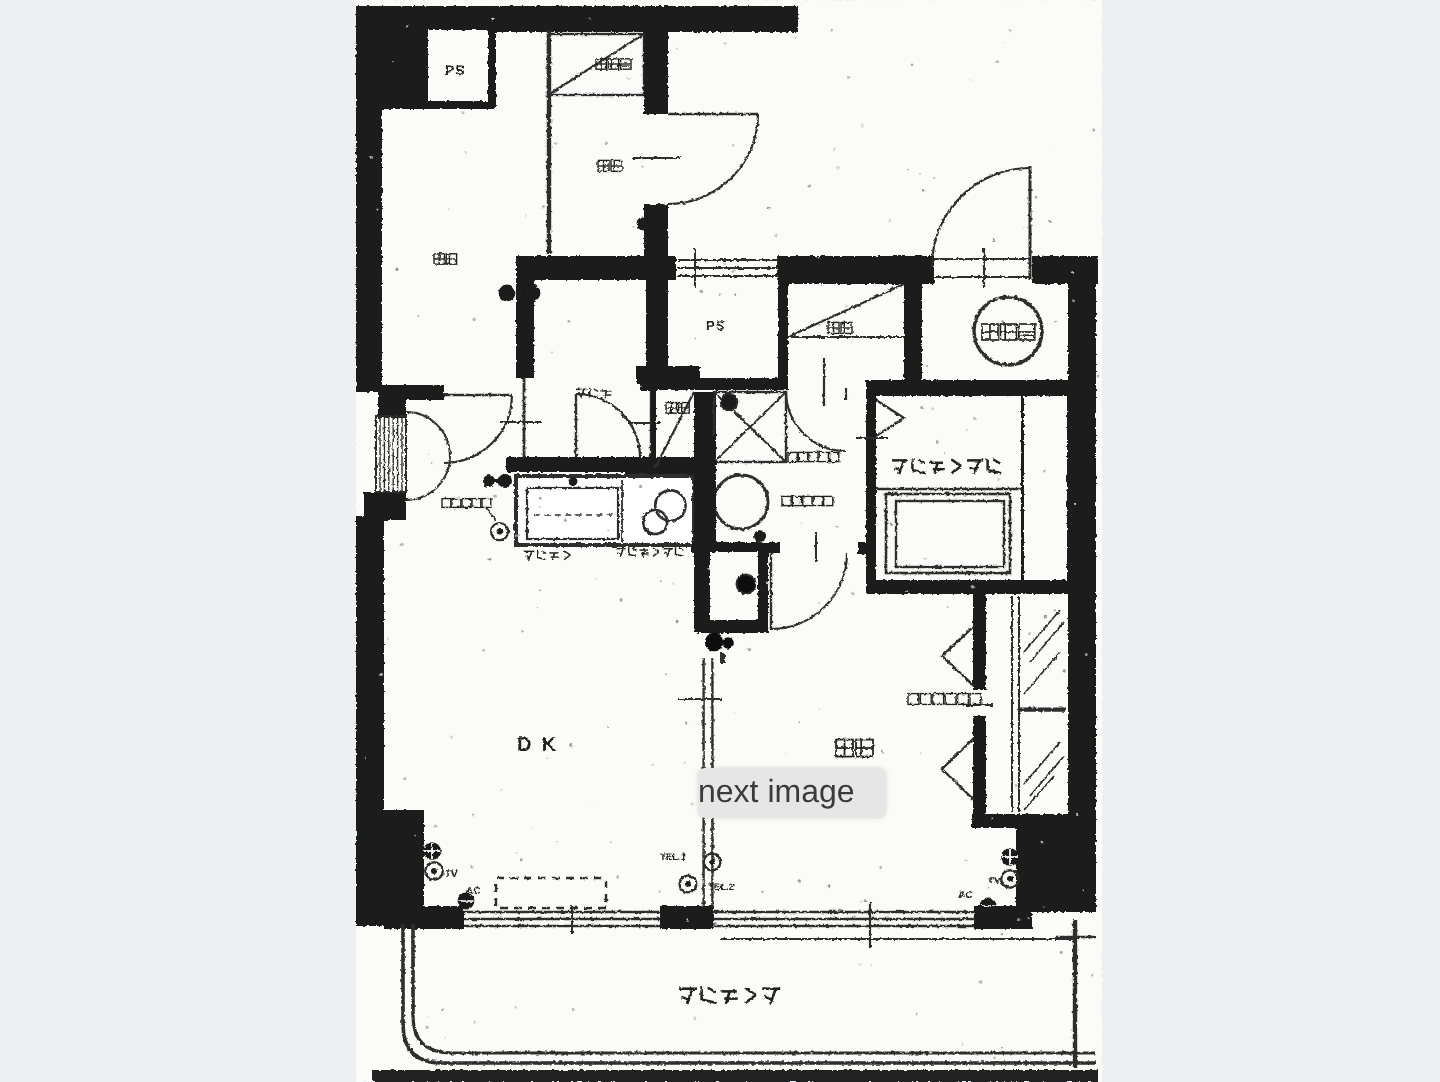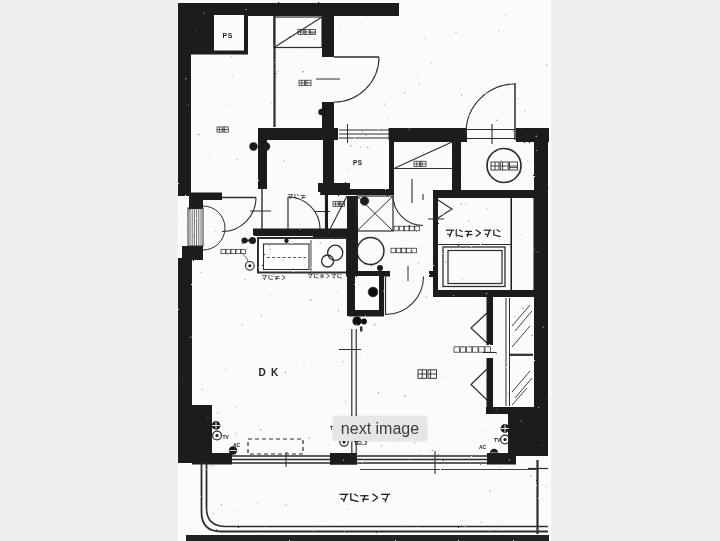--- a/index.html
+++ b/index.html
@@ -1,16 +1,16 @@
 <!DOCTYPE html>
 <html><head><meta charset="utf-8"><style>
 html,body{margin:0;padding:0;background:#eeeff0;width:720px;height:541px;overflow:hidden;}
-.btn{position:absolute;left:333px;top:384px;width:94px;height:25px;background:#e6e6e6;border-radius:3.5px;
- font-family:"Liberation Sans",sans-serif;font-size:16px;color:#3b3b3b;text-align:center;line-height:25px;
- box-shadow:0 0 2px rgba(0,0,0,0.15);margin-top:32px;}
+.btn{position:absolute;left:349px;top:384px;width:94px;height:25px;background:#e6e6e6;border-radius:3.5px;
+ font-family:"Liberation Sans",sans-serif;font-size:16px;color:#3b3b3b;line-height:25px;
+ box-shadow:0 0 2px rgba(0,0,0,0.15);}
 </style></head>
 <body>
 
 <svg width="720" height="541" viewBox="0 0 720 541" style="position:absolute;left:0;top:0">
 <g filter="url(#fuzz)">
 
 <g>
         <rect x="178" y="0" width="373" height="541" fill="#fbfbfa"></rect>
       </g>
 

